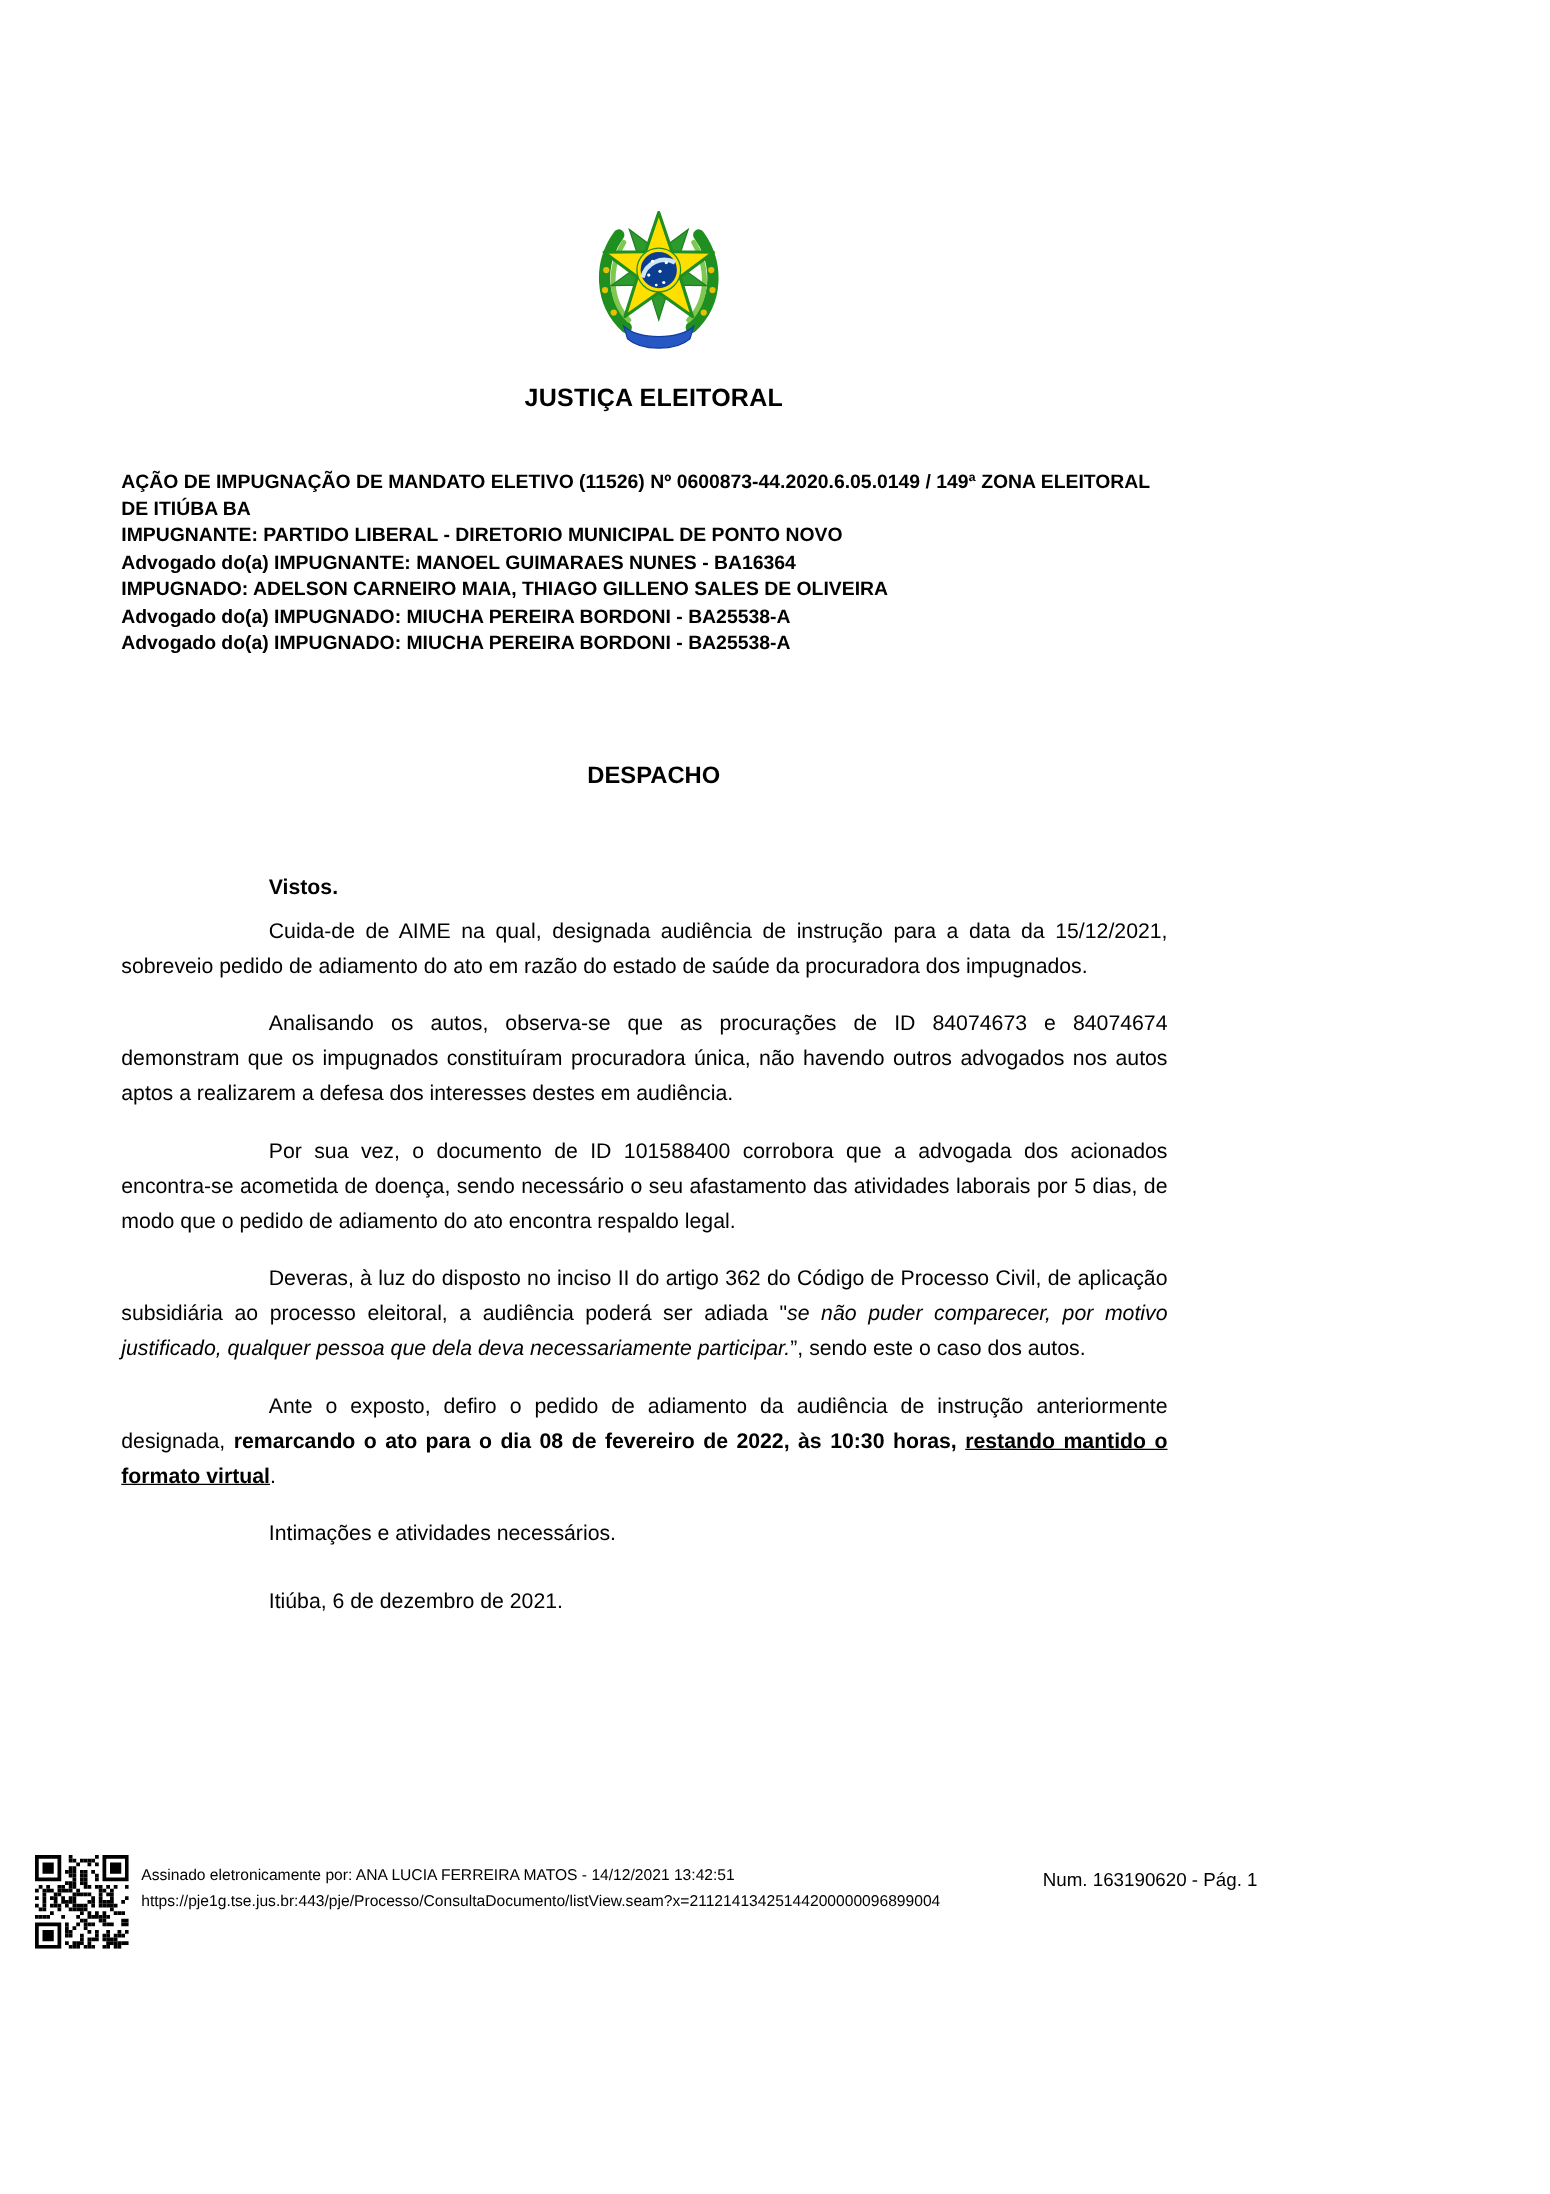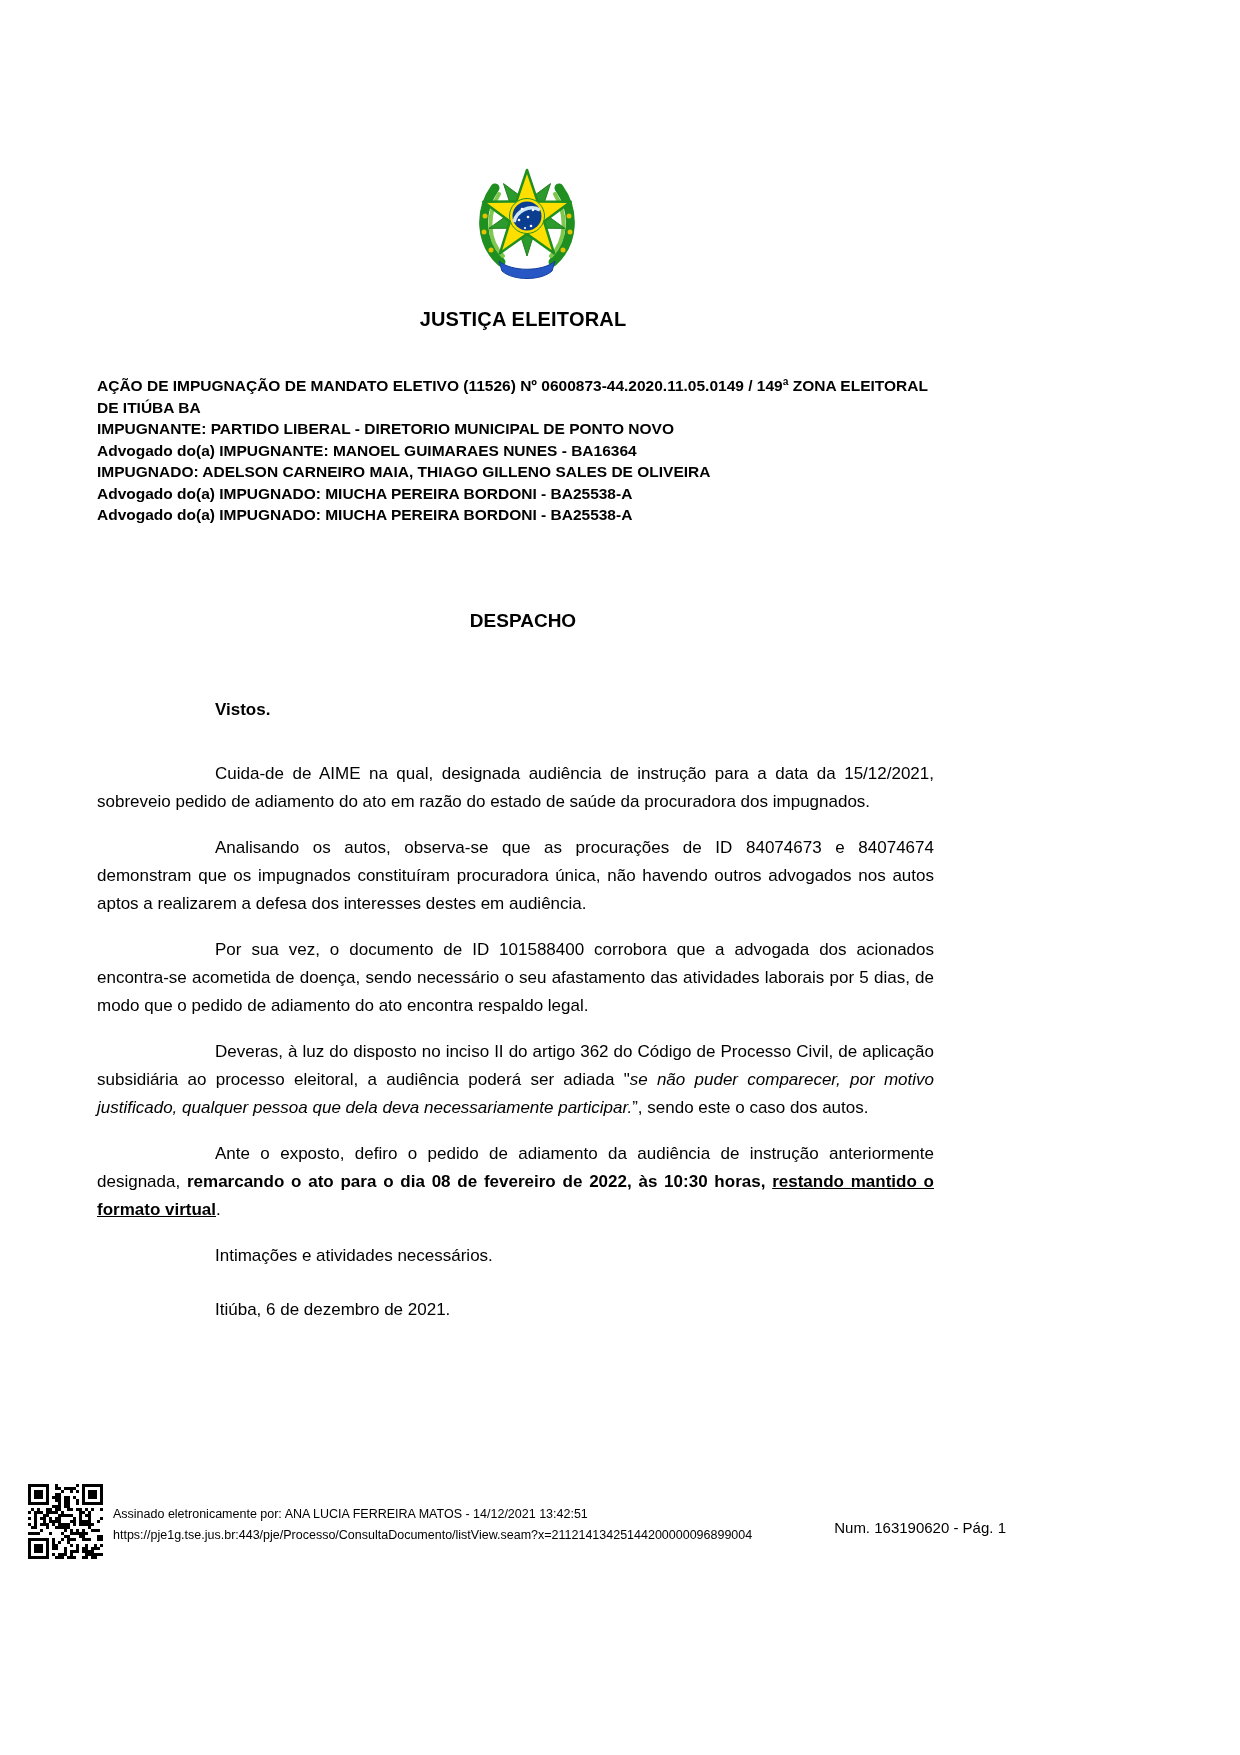--- a/index.html
+++ b/index.html
@@ -12,28 +12,28 @@
   }
   .center-block{width:1046px;text-align:center;}
   .emblem{width:112px;height:122px;margin:160px 0 0 471px;}
   .doc-title{font-size:20px;font-weight:bold;margin-top:26px;letter-spacing:.2px;}
   .doc-subtitle{font-size:15px;font-weight:bold;margin-top:8px;}
   .case-info{margin:44px 97px 0 97px;font-size:15.5px;font-weight:bold;line-height:21.5px;}
   .case-line{margin:0;}
   .despacho{font-size:19px;font-weight:bold;margin-top:84px;}
   .body-text{margin:64px 97px 0 97px;font-size:17px;line-height:28px;}
   .para{margin:0 0 18px 0;text-indent:118px;text-align:justify;}
-  .vistos{font-weight:bold;margin-bottom:36px;text-indent:118px;}
+  .vistos{font-weight:bold;margin-bottom:7px;text-indent:118px;}
   .para.extra-gap{margin-bottom:26px;}
   .italic{font-style:italic;}
   .bold{font-weight:bold;}
   .underline{text-decoration:underline;}
   .footer{
     position:absolute;left:28px;right:25px;top:1484px;
-    display:flex;align-items:center;
+    display:flex;align-items:flex-start;
   }
   .qr{width:75px;height:75px;flex:0 0 auto;}
   .footer-meta{
     margin-left:10px;margin-top:6px;
     font-size:12.5px;line-height:21px;color:#000;
   }
   .footer-meta div{white-space:nowrap;}
   .footer-page{
     margin-left:auto;margin-top:12px;
     font-size:15px;white-space:nowrap;
@@ -72,21 +72,21 @@
       <circle cx="60" cy="66" r="1.3" fill="#fff"></circle>
       <circle cx="54" cy="68" r="1.1" fill="#fff"></circle>
 
       <path d="M28,101 C40,112 72,112 84,101 L81,111 C70,121 42,121 31,111 Z" fill="#2757c4" stroke="#123f9e" stroke-width="1"></path>
     </svg>
   </div>
 
   <div class="center-block doc-title">JUSTIÇA ELEITORAL</div>
 
   <div class="case-info">
-    <p class="case-line">AÇÃO DE IMPUGNAÇÃO DE MANDATO ELETIVO (11526) Nº 0600873-44.2020.11.05.0149 / 149ª ZONA ELEITORAL DE ITIÚBA BA</p>
+    <p class="case-line">AÇÃO DE IMPUGNAÇÃO DE MANDATO ELETIVO (11526) Nº 0600873-44.2020.6.05.0149 / 149ª ZONA ELEITORAL DE ITIÚBA BA</p>
     <p class="case-line">IMPUGNANTE: PARTIDO LIBERAL - DIRETORIO MUNICIPAL DE PONTO NOVO</p>
     <p class="case-line">Advogado do(a) IMPUGNANTE: MANOEL GUIMARAES NUNES - BA16364</p>
     <p class="case-line">IMPUGNADO: ADELSON CARNEIRO MAIA, THIAGO GILLENO SALES DE OLIVEIRA</p>
     <p class="case-line">Advogado do(a) IMPUGNADO: MIUCHA PEREIRA BORDONI - BA25538-A</p>
     <p class="case-line">Advogado do(a) IMPUGNADO: MIUCHA PEREIRA BORDONI - BA25538-A</p>
   </div>
 
   <div class="center-block despacho">DESPACHO</div>
 
   <div class="body-text">

